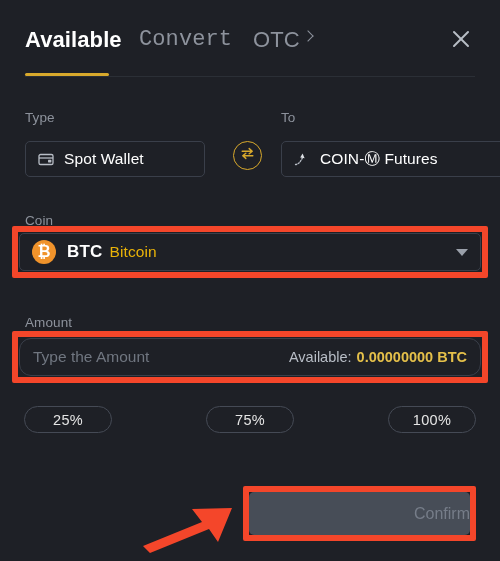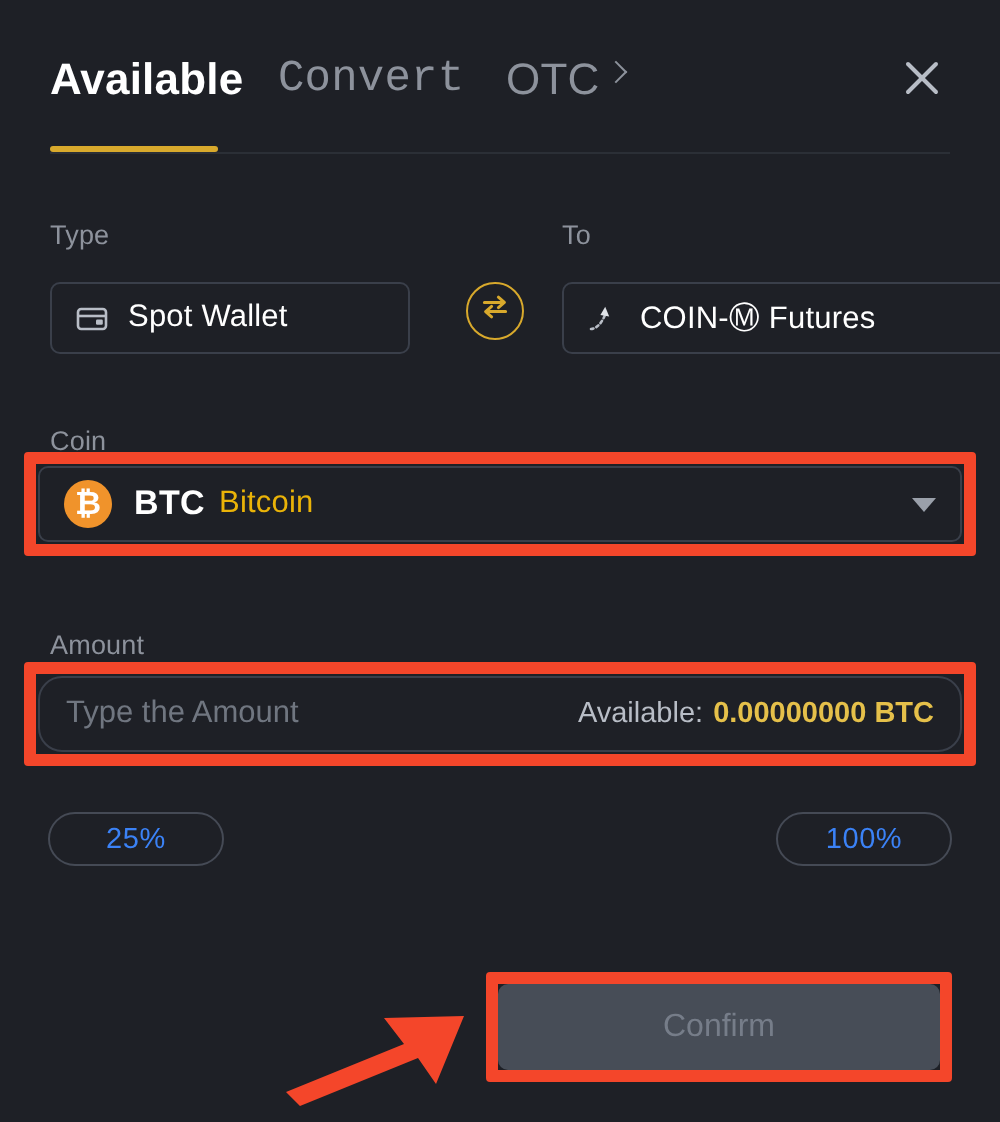--- a/index.html
+++ b/index.html
@@ -231,41 +231,42 @@
     width: 452px;
     display: flex;
     justify-content: space-between;
   }
   .pct-btn {
     width: 88px;
     height: 27px;
     border: 1px solid #454a55;
     border-radius: 14px;
     background: transparent;
-    color: #3b82f6;
+    color: #e5e5e5;
     font-size: 14.5px;
     font-family: "Liberation Sans", sans-serif;
     cursor: pointer;
     letter-spacing: 0.3px;
   }
 
   
   .confirm-btn {
     position: absolute;
     left: 249px;
     top: 492px;
     width: 221px;
     height: 43px;
     background: #474d57;
     border: none;
     border-radius: 5px;
     color: #767d89;
     font-size: 16px;
     font-family: "Liberation Sans", sans-serif;
     cursor: default;
+    text-align: right;
   }
 
   
   .hl-box {
     position: absolute;
     border: 6px solid #f4462a;
     border-radius: 2px;
     pointer-events: none;
   }
   .hl-coin   { left: 12px;  top: 226px; width: 476px; height: 52px; }
@@ -346,20 +347,21 @@
 
   <div class="field-label" style="left:25px; top:315px;">Amount</div>
   <div class="amount-field">
     <input class="amount-input" type="text" placeholder="Type the Amount" style="">
     <span class="avail-label">Available:</span>
     <span class="avail-value">0.00000000 BTC</span>
   </div>
 
   <div class="pct-row">
     <button class="pct-btn">25%</button>
+    <button class="pct-btn">75%</button>
     <button class="pct-btn">100%</button>
   </div>
 
   <button class="confirm-btn" disabled="">Confirm</button>
 
   <div class="hl-box hl-coin"></div>
   <div class="hl-box hl-amount"></div>
   <div class="hl-box hl-confirm"></div>
 
   <svg class="arrow-svg" viewBox="0 0 120 66">

